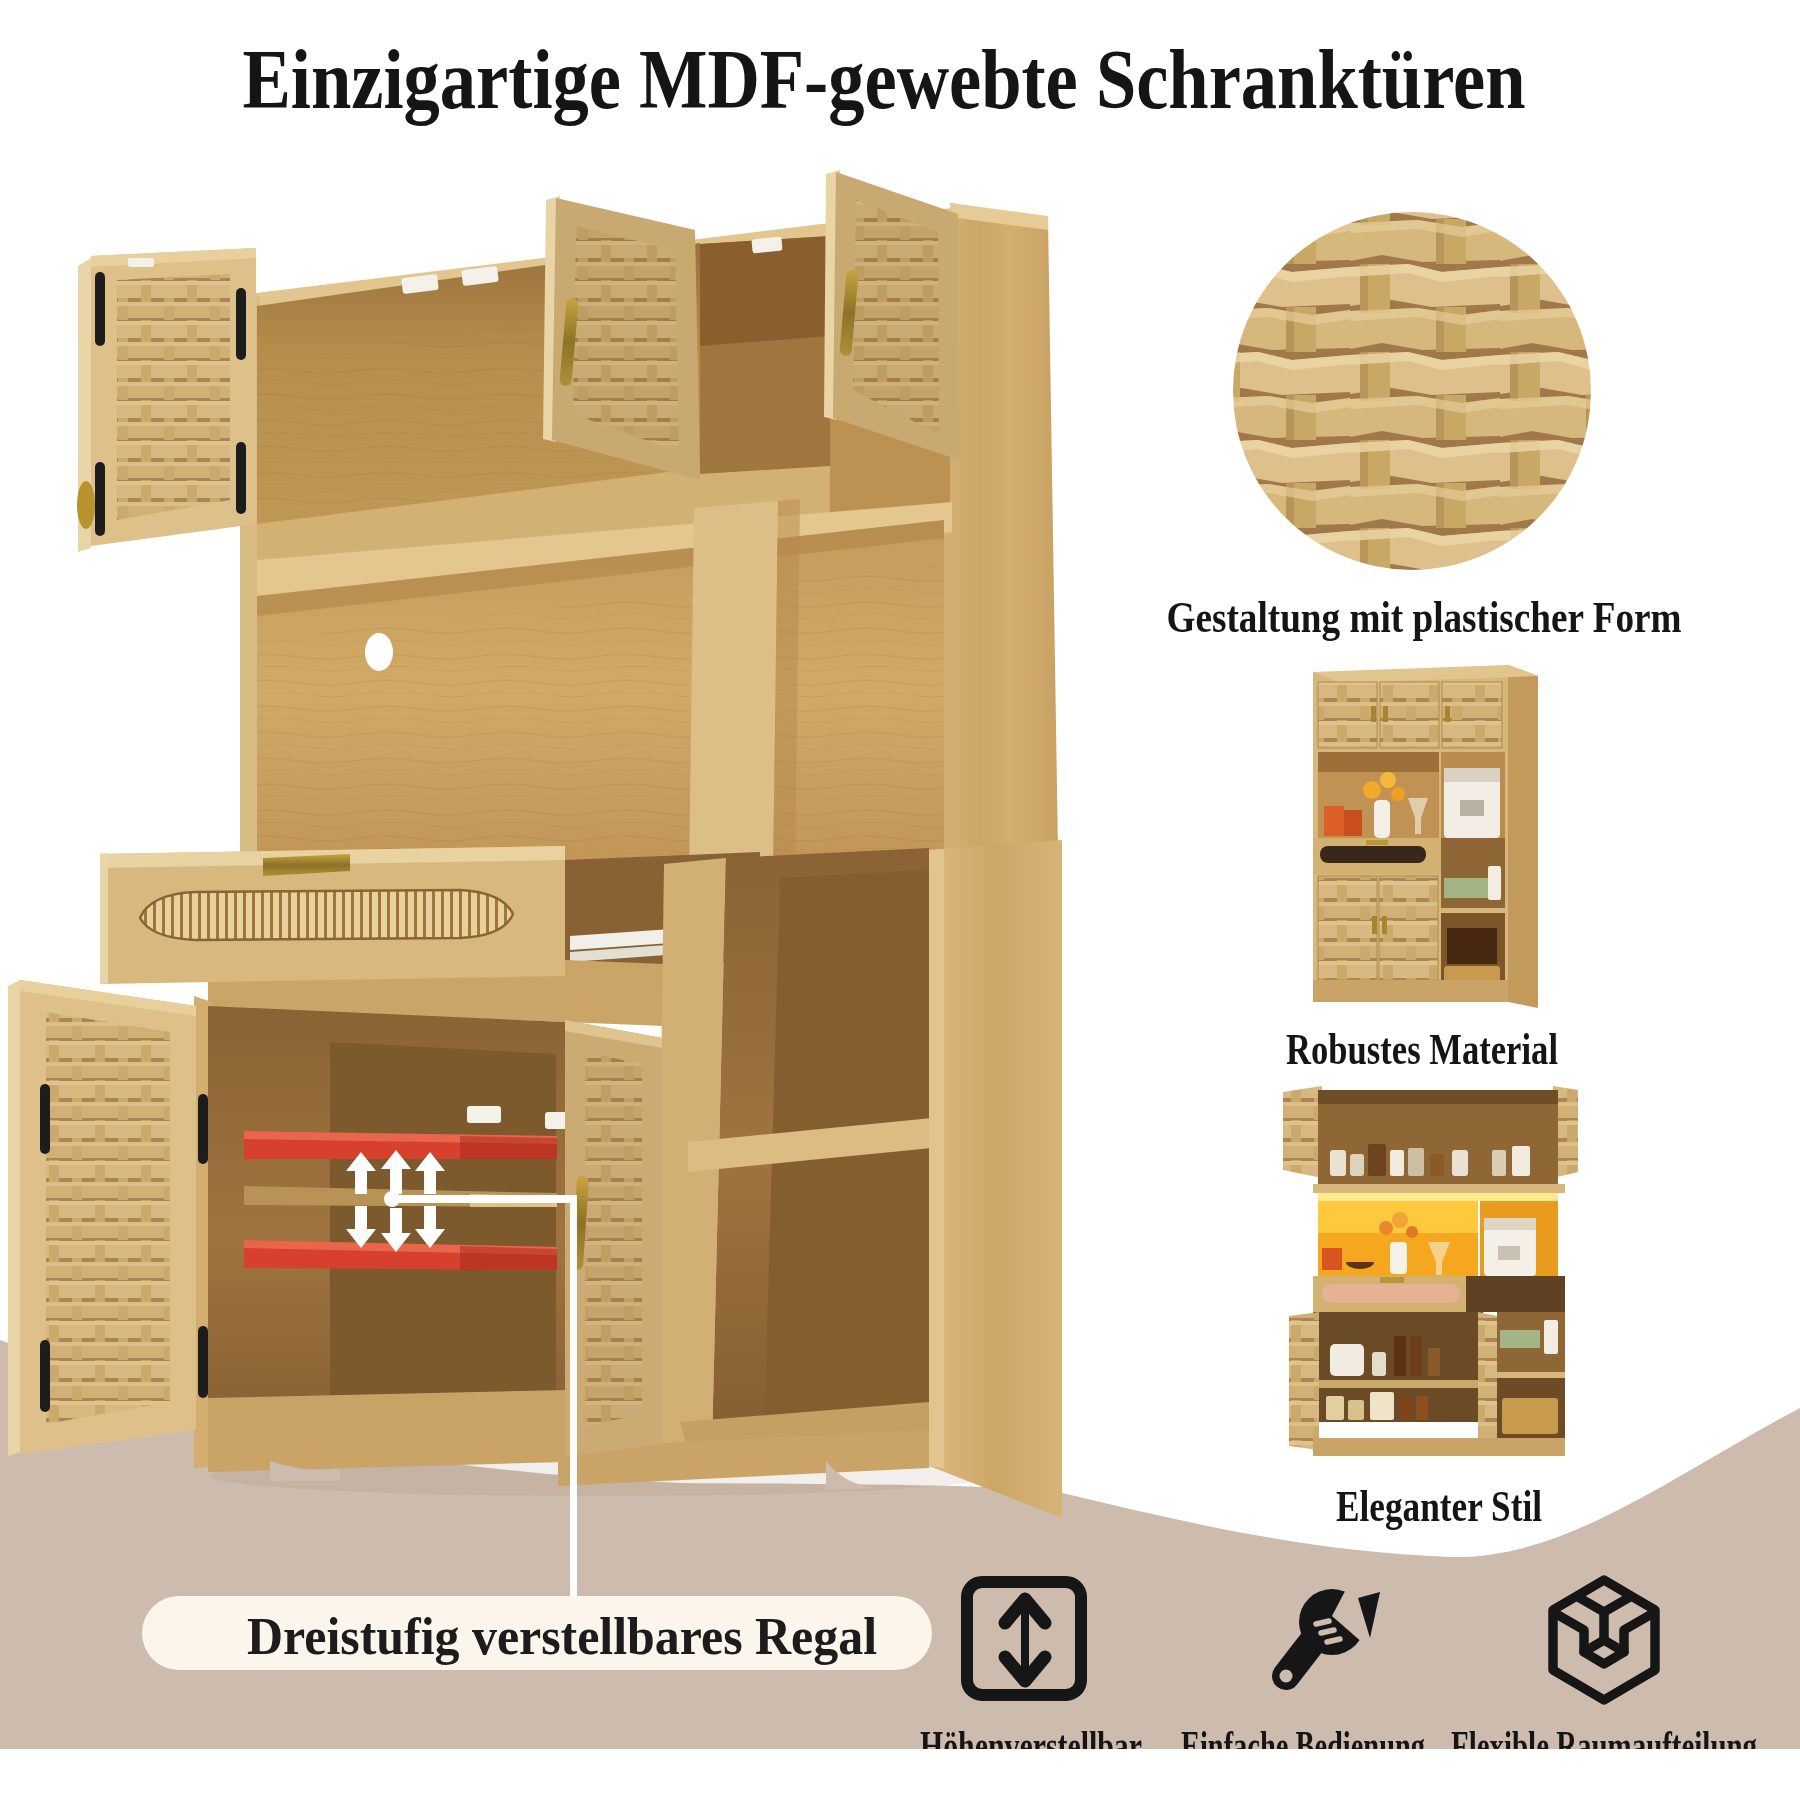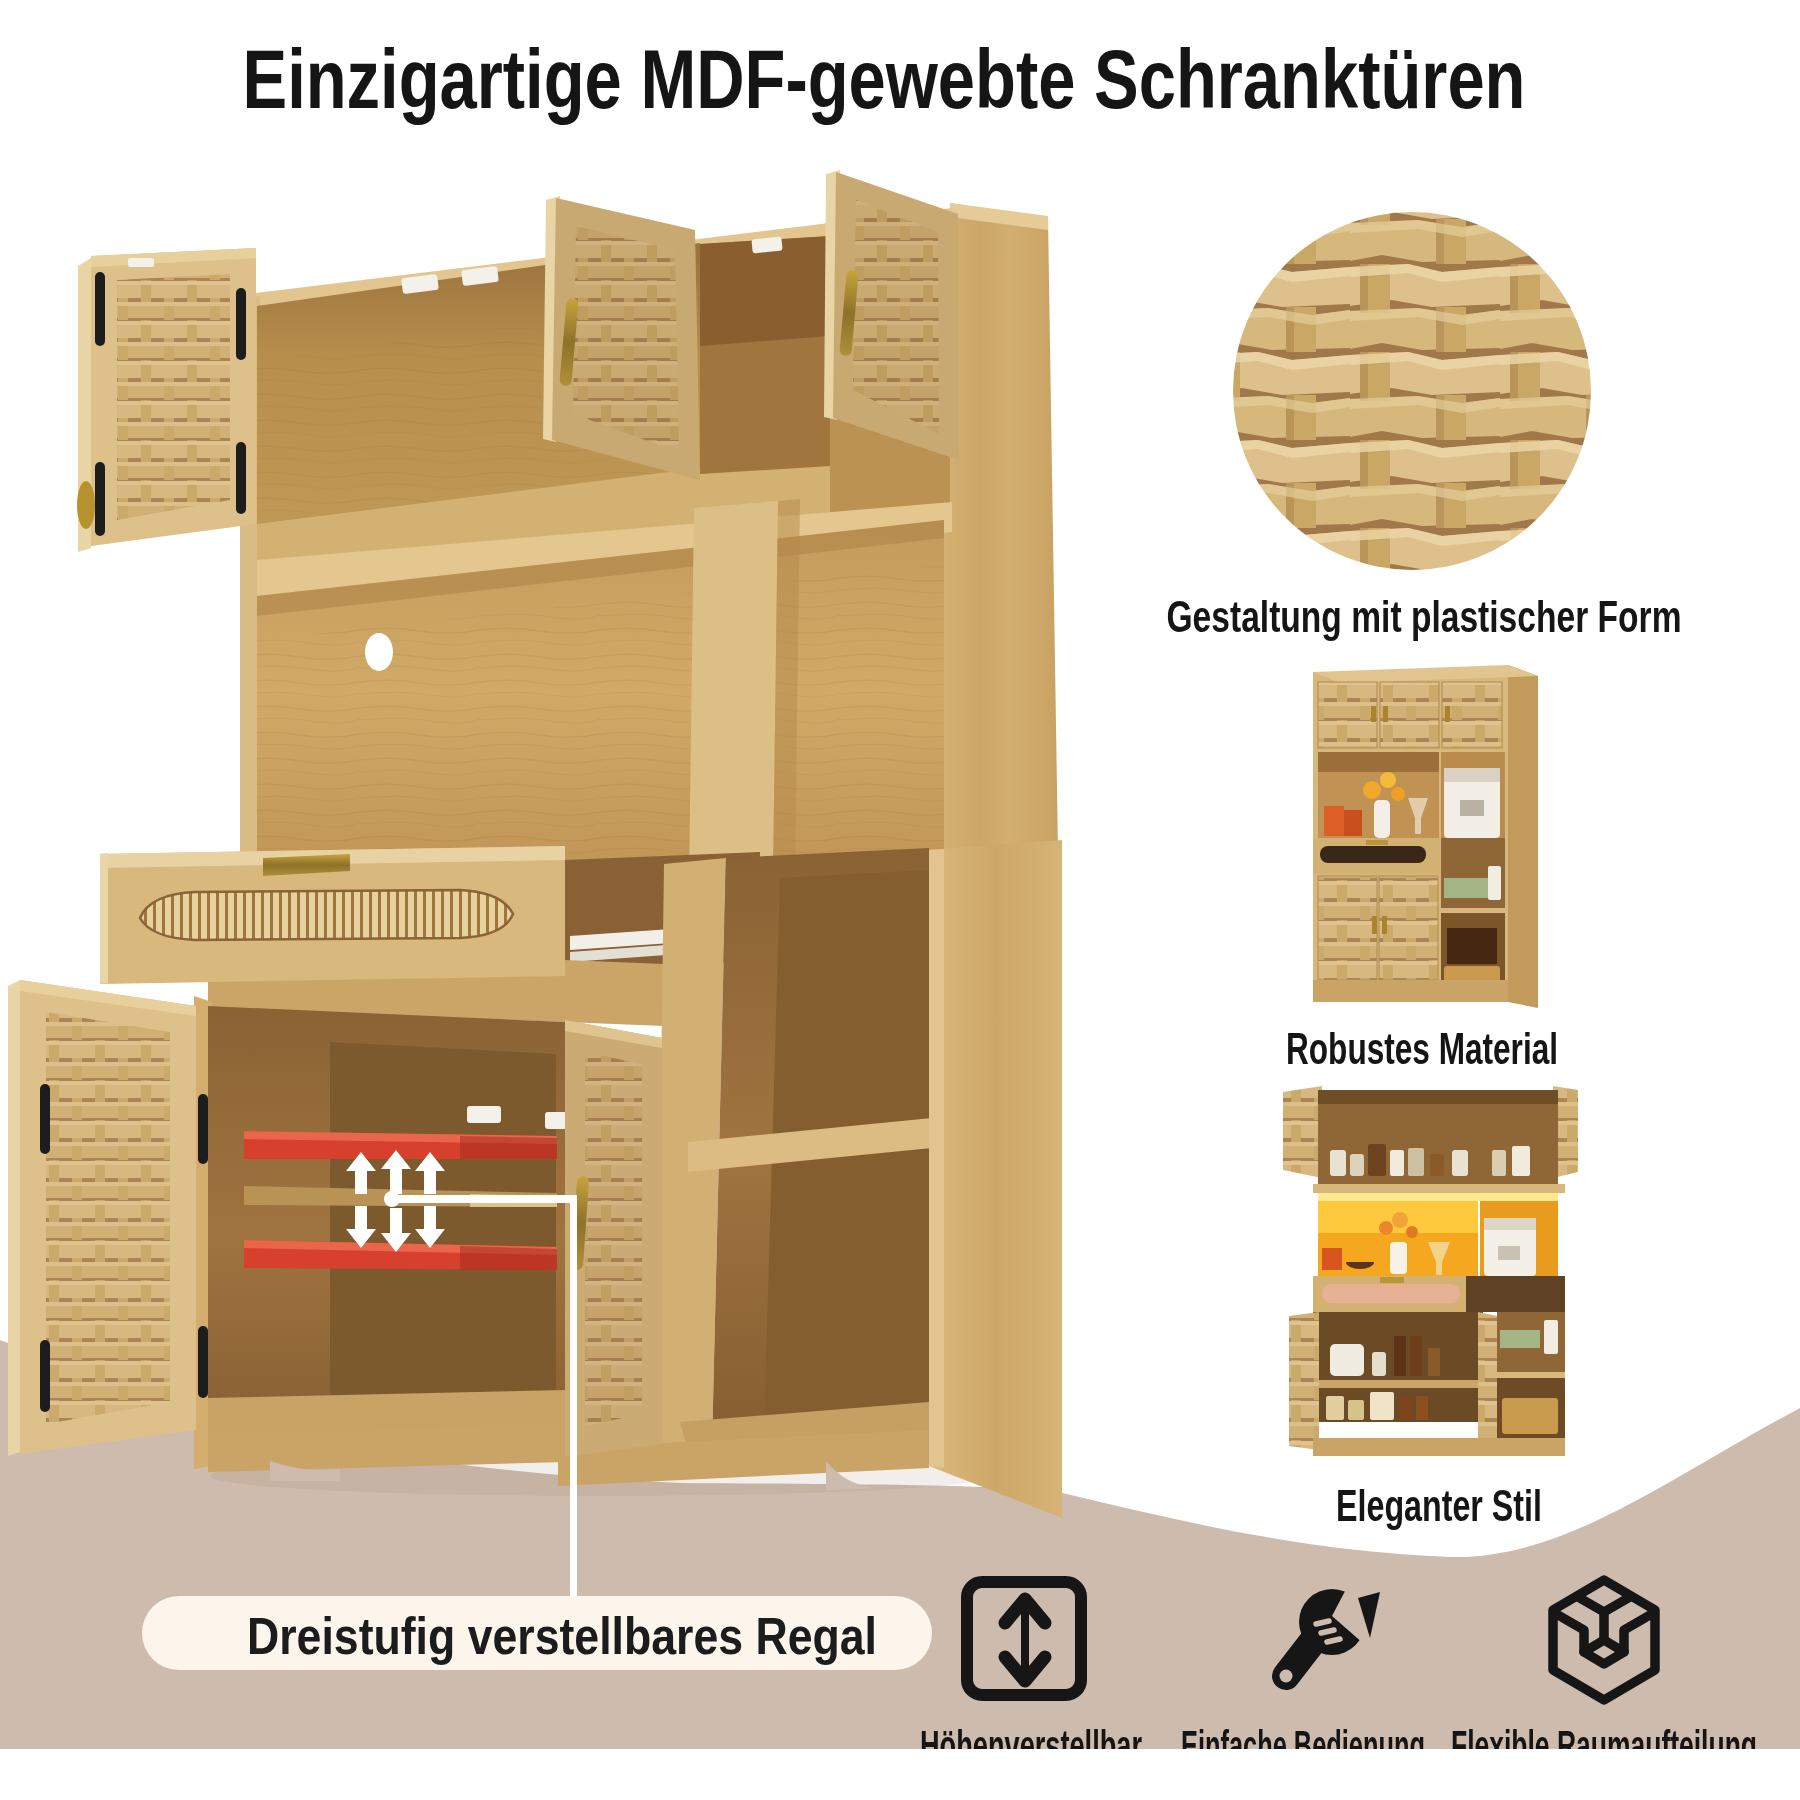--- a/index.html
+++ b/index.html
@@ -1,16 +1,16 @@
 <!DOCTYPE html>
 <html><head>
 <meta charset="utf-8">
 <style>
 html,body{margin:0;padding:0;background:#fff}
-.page{position:relative;width:1800px;height:1749px;background:#22c55e;overflow:hidden;font-family:Liberation Sans, sans-serif}
+.page{position:relative;width:1800px;height:1749px;background:#22c55e;overflow:hidden;font-family:Liberation Serif, serif}
 </style>
 </head>
 <body>
 <div class="page">
 <svg width="1800" height="1800" viewBox="0 0 1800 1800">
 <defs>
   <linearGradient id="woodV" x1="0" y1="0" x2="1" y2="0">
     <stop offset="0" stop-color="#d5b275"></stop>
           <stop offset="0.35" stop-color="#cca666"></stop>
     <stop offset="0.6" stop-color="#d2ae6f"></stop>

